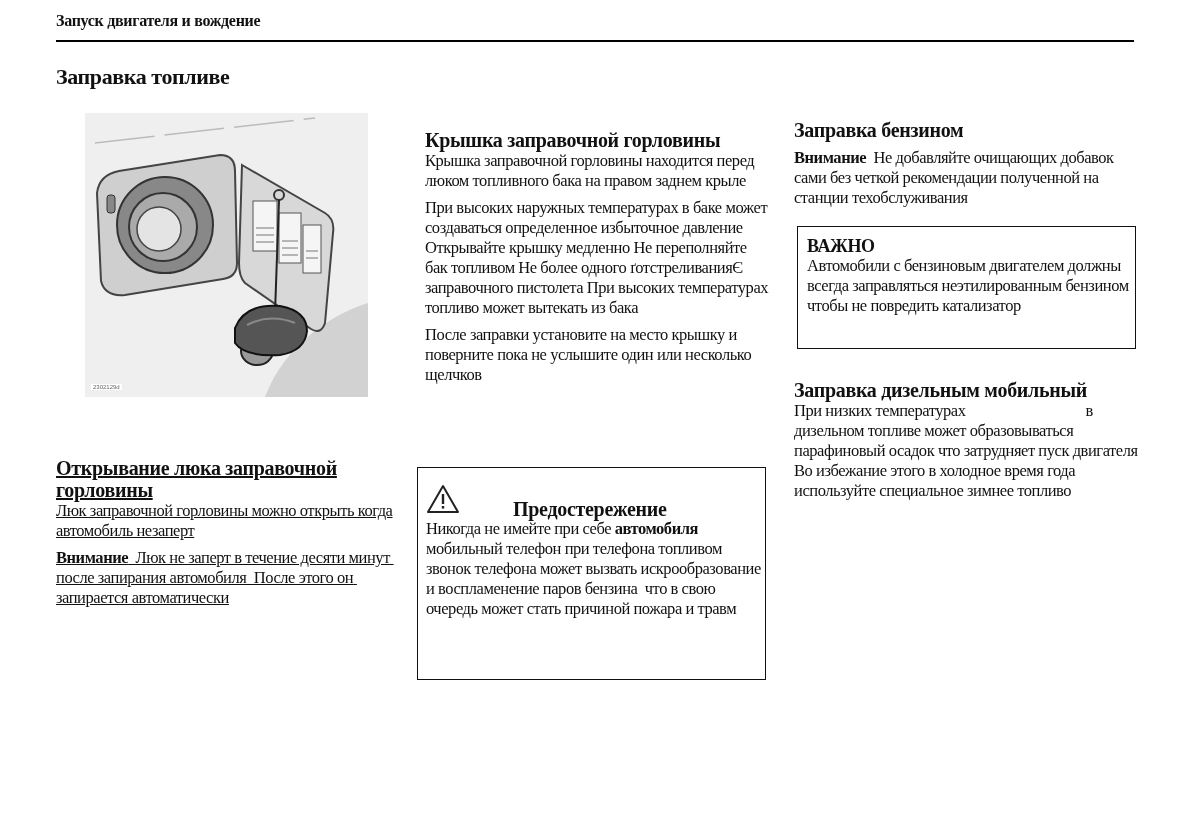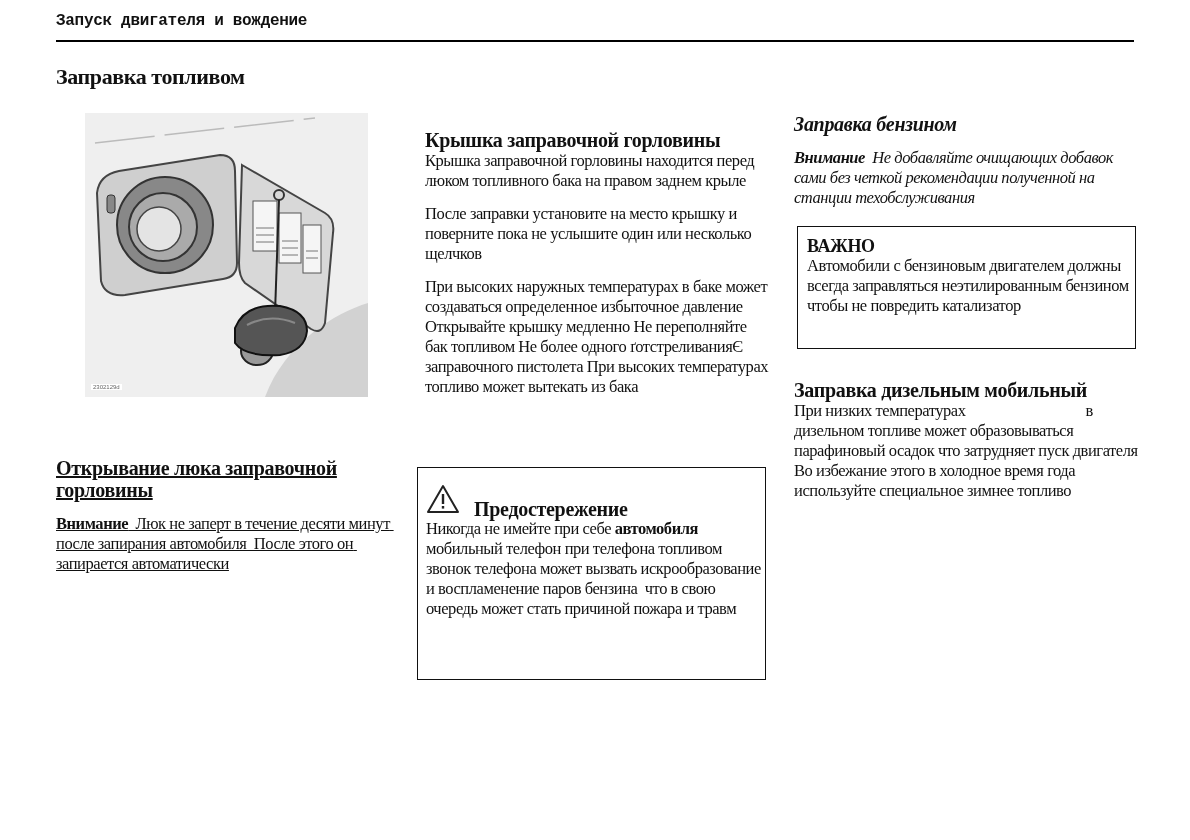--- a/index.html
+++ b/index.html
@@ -3,66 +3,66 @@
 <meta charset="utf-8">
 <style>
   html, body { margin: 0; padding: 0; background: #ffffff; }
   body {
     width: 1190px; height: 840px; position: relative; overflow: hidden;
     font-family: "Liberation Serif", "DejaVu Serif", serif;
     color: #111111;
   }
   .abs { position: absolute; }
   .running-head {
-    left: 56px; top: 12px; font-size: 16px; font-weight: bold; letter-spacing: -0.3px; font-family: Liberation Mono, monospace;
+    left: 56px; top: 12px; font-size: 16px; font-weight: bold; letter-spacing: -0.3px;
   }
   .rule { left: 56px; top: 40px; width: 1078px; height: 2px; background: #000; }
   .page-title { left: 56px; top: 64px; font-size: 22px; font-weight: bold; letter-spacing: -0.4px; }
 
   .figure {
     left: 85px; top: 113px; width: 283px; height: 284px; background: #efefef; overflow: hidden;
   }
   .figure svg { display: block; }
   .fig-code {
     position: absolute; left: 6px; bottom: 7px; font-family: "Liberation Sans", sans-serif;
     font-size: 6px; color: #666; background: #fff; padding: 0 2px;
   }
 
   .h2 { font-size: 20px; font-weight: bold; line-height: 22px; letter-spacing: -0.3px; margin-top: 20px; }
   .p { font-size: 16.5px; line-height: 20px; letter-spacing: -0.45px; }
   .p b { font-weight: bold; }
-  .gap { margin-top: 13px; }
+  .gap { margin-top: 7px; }
 
   .col1 { left: 56px; top: 437px; width: 345px; text-decoration: underline; }
   .col2 { left: 425px; top: 109px; width: 345px; }
-  .col3 { left: 794px; top: 93px; width: 345px; font-style: italic; }
+  .col3 { left: 794px; top: 99px; width: 345px; }
 
   .warn-box {
     left: 417px; top: 467px; width: 347px; height: 211px; border: 1.5px solid #111;
     box-sizing: content-box;
   }
-  .warn-head { position: absolute; left: 8px; top: 10px; display: flex; align-items: center; }
+  .warn-head { position: absolute; left: 8px; top: 10px; display: flex; align-items: center; gap: 39px; }
   .warn-head .h2 { margin-left: 14px; }
   .warn-text { position: absolute; left: 8px; top: 51px; width: 340px; }
 
   .important-box {
     left: 797px; top: 226px; width: 337px; height: 121px; border: 1px solid #111;
   }
   .important-box .inner { position: absolute; left: 9px; top: 9px; width: 325px; }
   .imp-title { font-size: 18px; font-weight: bold; line-height: 20px; letter-spacing: -0.4px; }
 
   .col3b { left: 794px; top: 359px; width: 345px; }
   .spacer-word { display: inline-block; width: 120px; }
 </style>
 </head>
 <body>
 
 <div class="abs running-head">Запуск двигателя и вождение</div>
 <div class="abs rule"></div>
-<div class="abs page-title">Заправка топливом</div>
+<div class="abs page-title">Заправка топливе</div>
 
 <div class="abs figure">
   <svg width="283" height="284" viewBox="0 0 283 284">
     <rect width="283" height="284" fill="#efefef"></rect>
     <path d="M180 284 C200 230 250 200 283 190 L283 284 Z" fill="#d2d2d2"></path>
     <path d="M10 30 L230 5" stroke="#bbb" stroke-width="1.5" stroke-dasharray="60 10"></path>
 
     <path d="M12 80 Q14 62 34 58 L135 42 Q150 42 150 58 L152 150 Q152 164 138 166 L40 182 Q20 184 16 168 Z" fill="#cfcfcf" stroke="#444" stroke-width="2"></path>
     <circle cx="80" cy="112" r="48" fill="#888" stroke="#333" stroke-width="2"></circle>
     <circle cx="78" cy="114" r="34" fill="#aaa" stroke="#333" stroke-width="2"></circle>
@@ -88,28 +88,29 @@
 
     <ellipse cx="172" cy="238" rx="16" ry="14" fill="#999" stroke="#222" stroke-width="2"></ellipse>
     <path d="M150 215 Q160 190 195 193 Q222 198 222 218 Q220 238 195 242 Q160 244 150 230 Z" fill="#555" stroke="#111" stroke-width="2"></path>
     <path d="M162 212 Q185 200 210 210" stroke="#888" stroke-width="2" fill="none"></path>
   </svg>
   <span class="fig-code">2302129d</span>
 </div>
 
 <div class="abs col1">
   <div class="h2">Открывание люка заправочной горловины</div>
+  <div class="p">Люк заправочной горловины можно открыть  когда автомобиль незаперт</div>
   <div class="p gap"><b>Внимание</b><span style="white-space:pre-wrap">  Люк не заперт в течение десяти минут после запирания автомобиля  После этого он запирается автоматически</span></div>
 </div>
 
 <div class="abs col2">
   <div class="h2">Крышка заправочной горловины</div>
   <div class="p">Крышка заправочной горловины находится перед люком топливного бака на правом заднем крыле</div>
+  <div class="p gap">При высоких наружных температурах в баке может создаваться определенное избыточное давление  Открывайте крышку медленно  Не переполняйте бак топливом  Не более одного ґотстреливанияЄ заправочного пистолета  При высоких температурах топливо может вытекать из бака</div>
   <div class="p gap">После заправки  установите на место крышку и поверните  пока не услышите один или несколько щелчков</div>
-  <div class="p gap">При высоких наружных температурах в баке может создаваться определенное избыточное давление  Открывайте крышку медленно  Не переполняйте бак топливом  Не более одного ґотстреливанияЄ заправочного пистолета  При высоких температурах топливо может вытекать из бака</div>
 </div>
 
 <div class="abs warn-box">
   <div class="warn-head">
     <svg width="34" height="30" viewBox="0 0 34 30">
       <path d="M17 2 L32 28 L2 28 Z" fill="none" stroke="#222" stroke-width="2" stroke-linejoin="round"></path>
       <rect x="15.8" y="10" width="2.4" height="10" fill="#222"></rect>
       <rect x="15.8" y="22" width="2.4" height="2.6" fill="#222"></rect>
     </svg>
     <span class="h2">Предостережение</span>

